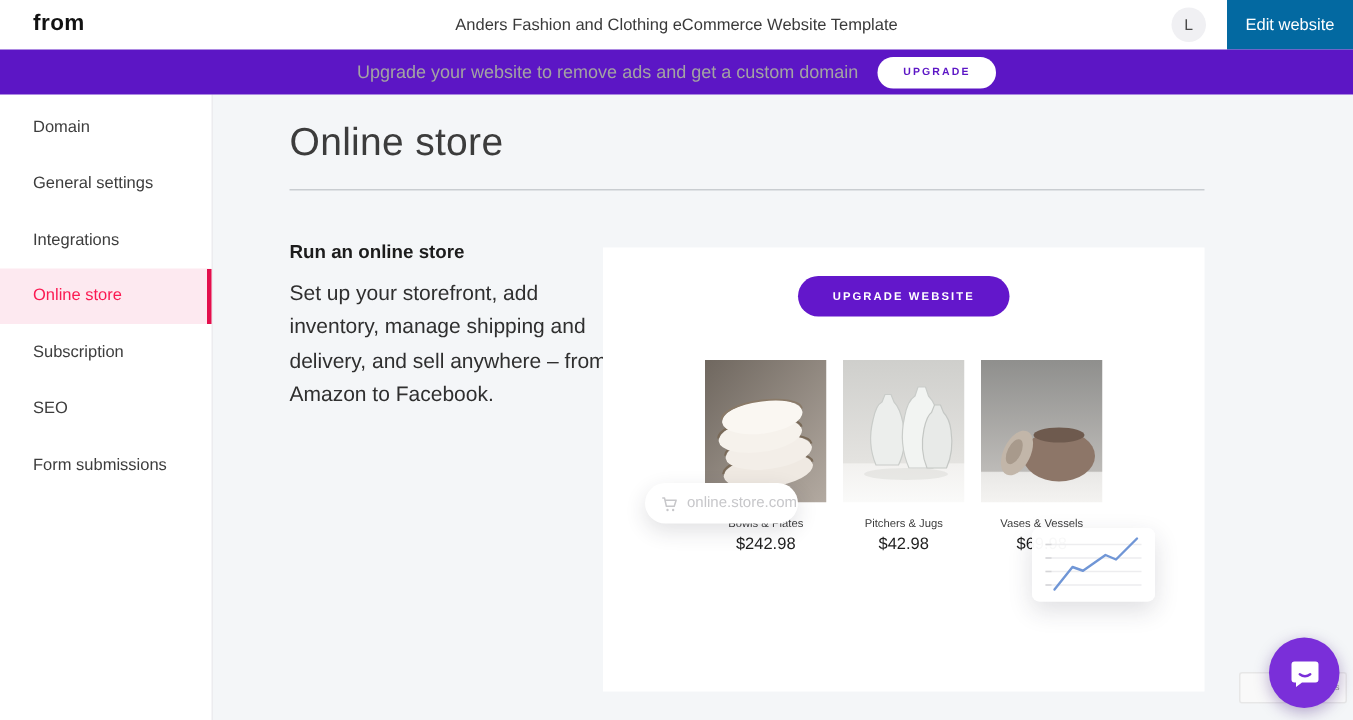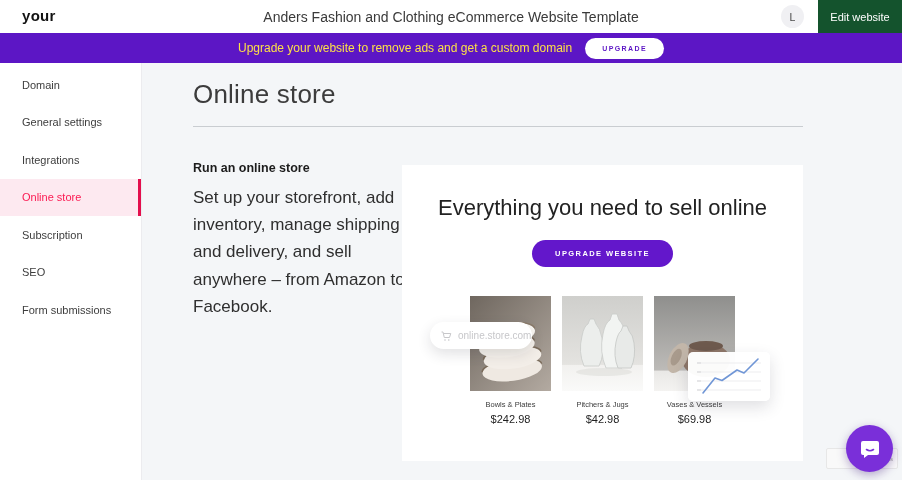--- a/index.html
+++ b/index.html
@@ -2,42 +2,42 @@
 <html><head>
 <meta charset="utf-8">
 <style>
   * { margin:0; padding:0; box-sizing:border-box; }
   html,body { width:902px; height:480px; overflow:hidden; }
   body { font-family:"Liberation Sans", sans-serif; background:#fff; position:relative; }
 
   
   .header { position:absolute; top:0; left:0; width:902px; height:33px; background:#fff; z-index:5; }
   .logo { position:absolute; left:22px; top:7px; font-size:15px; font-weight:700; color:#121212; letter-spacing:.3px; }
-  .win-title { position:absolute; left:0; right:0; top:0; height:33px; display:flex; align-items:center; justify-content:center; font-size:14px; color:#3a3a3a; pointer-events:none;border-radius:12px; }
+  .win-title { position:absolute; left:0; right:0; top:0; height:33px; display:flex; align-items:center; justify-content:center; font-size:11px; color:#3a3a3a; pointer-events:none;border-radius:12px; }
   .avatar { position:absolute; right:98px; top:5px; width:23px; height:23px; border-radius:50%; background:#f0f0f3; display:flex; align-items:center; justify-content:center; font-size:10.5px; color:#4a4a4a; cursor:pointer; }
-  .edit-btn { position:absolute; right:0; top:0; width:84px; height:33px; background:#14532d; color:#fff; font-size:11px; border:none; display:flex; align-items:center; justify-content:center; cursor:pointer; font-family:inherit; }
+  .edit-btn { position:absolute; right:0; top:0; width:84px; height:33px; background:#0369a1; color:#fff; font-size:11px; border:none; display:flex; align-items:center; justify-content:center; cursor:pointer; font-family:inherit; }
 
   
   .banner { position:absolute; top:33px; left:0; width:902px; height:30px; background:#5C16C5; display:flex; align-items:center; justify-content:center; gap:13px; z-index:5; }
-  .banner-text { color:#fde047; font-size:12px;text-align:center; }
+  .banner-text { color:#a3a3a3; font-size:12px;text-align:center; }
   .banner-btn { background:#fff; color:#5C16C5; border:none; border-radius:11px; height:21px; padding:0 17px; font-size:7px; font-weight:700; letter-spacing:1.4px; cursor:pointer; font-family:inherit; }
 
   
   .sidebar { position:absolute; top:63px; left:0; width:142px; bottom:0; background:#fff; border-right:1px solid #ececef; z-index:4; padding-top:3px; }
   .side-item { height:37.5px; display:flex; align-items:center; padding-left:22px; font-size:11px; color:#3d3d3d; cursor:pointer; }
   .side-item.active { background:#FDE9F0; color:#FB1A52; box-shadow:inset -3px 0 0 #E30F4D; }
 
   
   .main { position:absolute; top:63px; left:142px; right:0; bottom:0; background:#F4F6F8; }
   .page-title { position:absolute; left:51px; top:16px; font-size:26px; font-weight:400; color:#3c3c3c; letter-spacing:.2px; }
   .divider { position:absolute; left:51px; top:63px; width:610px; height:1px; background:#c9cdd1; }
 
   .section-copy { position:absolute; left:51px; top:98px; width:214px; }
   .section-copy h3 { font-size:12.5px; font-weight:700; color:#1c1c1c; margin-bottom:9px; }
-  .section-copy p { font-size:17px; color:#2f2f2f; line-height:1.6; }
+  .section-copy p { font-size:14px; color:#2f2f2f; line-height:1.6; }
 
   
   .card { position:absolute; left:260px; top:102px; width:401px; height:296px; background:#fff; }
   .card-heading { text-align:center; margin-top:30px; font-size:22px; font-weight:400; color:#222; }
   .card-sub { text-align:center; margin-top:9px; font-size:11px; color:#2b2b2b; }
   .card-btn-row { display:flex; justify-content:center; margin-top:19px; }
   .upgrade-website-btn { background:#6317CB; color:#fff; border:none; border-radius:14px; height:27px; padding:0 23px; font-size:7.5px; font-weight:700; letter-spacing:1.4px; cursor:pointer; font-family:inherit; }
 
   .products { display:flex; justify-content:center; gap:11px; margin-top:29px; }
   .product { width:81px; text-align:center; }
@@ -52,21 +52,21 @@
   .chart-card { position:absolute; left:546px; top:289px; width:82px; height:49px; background:rgba(255,255,255,.97); border-radius:5px; box-shadow:0 6px 16px rgba(40,40,60,.15); z-index:3; }
 
   
   .recaptcha { position:absolute; right:4px; bottom:11px; width:72px; height:21px; background:#f9f9f9; border:1px solid #e7e7e7; border-radius:2px; display:flex; align-items:center; justify-content:flex-end; padding-right:4px; font-size:6px; color:#9a9a9a; z-index:6; }
   .chat-btn { position:absolute; right:9px; bottom:8px; width:47px; height:47px; border-radius:50%; background:#7A2FD9; border:none; box-shadow:0 3px 10px rgba(60,20,120,.35); display:flex; align-items:center; justify-content:center; cursor:pointer; z-index:7; }
 </style>
 </head>
 <body>
 
 <div class="header">
-  <div class="logo">your</div>
+  <div class="logo">from</div>
   <div class="win-title">Anders Fashion and Clothing eCommerce Website Template</div>
   <div class="avatar">L</div>
   <button class="edit-btn">Edit website</button>
 </div>
 
 <div class="banner">
   <span class="banner-text">Upgrade your website to remove ads and get a custom domain</span>
   <button class="banner-btn">UPGRADE</button>
 </div>
 
@@ -83,21 +83,20 @@
 <div class="main">
   <h1 class="page-title">Online store</h1>
   <div class="divider"></div>
 
   <div class="section-copy">
     <h3>Run an online store</h3>
     <p>Set up your storefront, add inventory, manage shipping and delivery, and sell anywhere – from Amazon to Facebook.</p>
   </div>
 
   <div class="card">
-    <div class="card-heading">Everything you need to sell online</div>
     <div class="card-btn-row">
       <button class="upgrade-website-btn">UPGRADE WEBSITE</button>
     </div>
 
     <div class="products">
       <div class="product">
         <svg class="product-img" viewBox="0 0 81 95">
           <defs>
               <linearGradient id="g1" x1="0" y1="0" x2="1" y2="1">
             <stop offset="0" stop-color="#6f675f"></stop>

